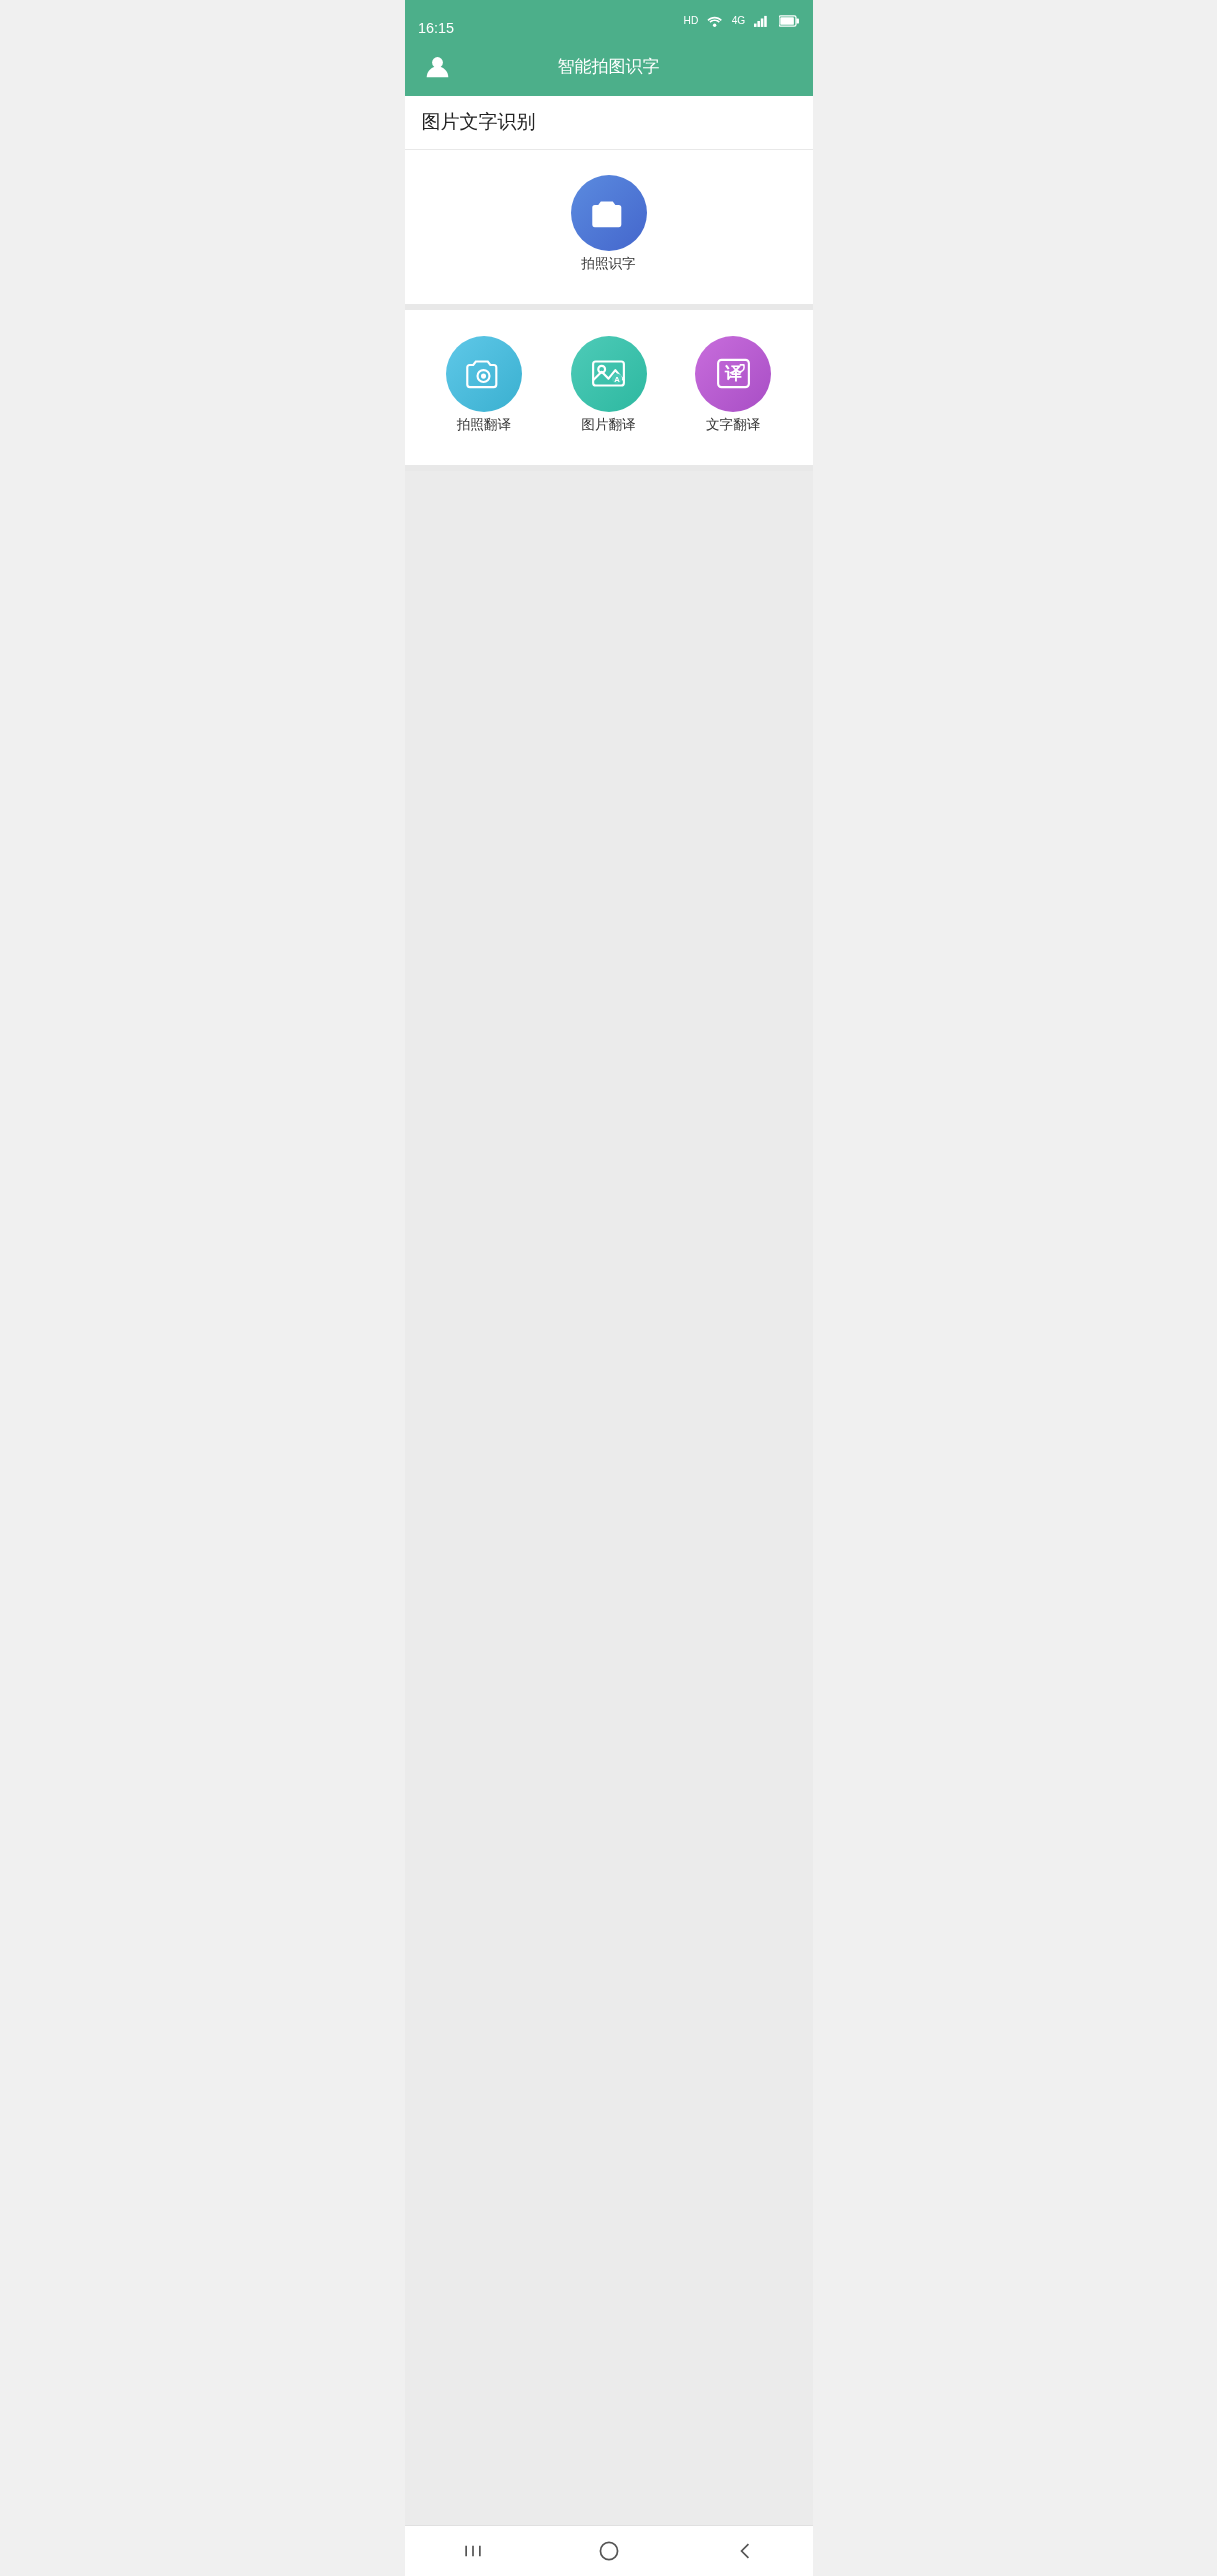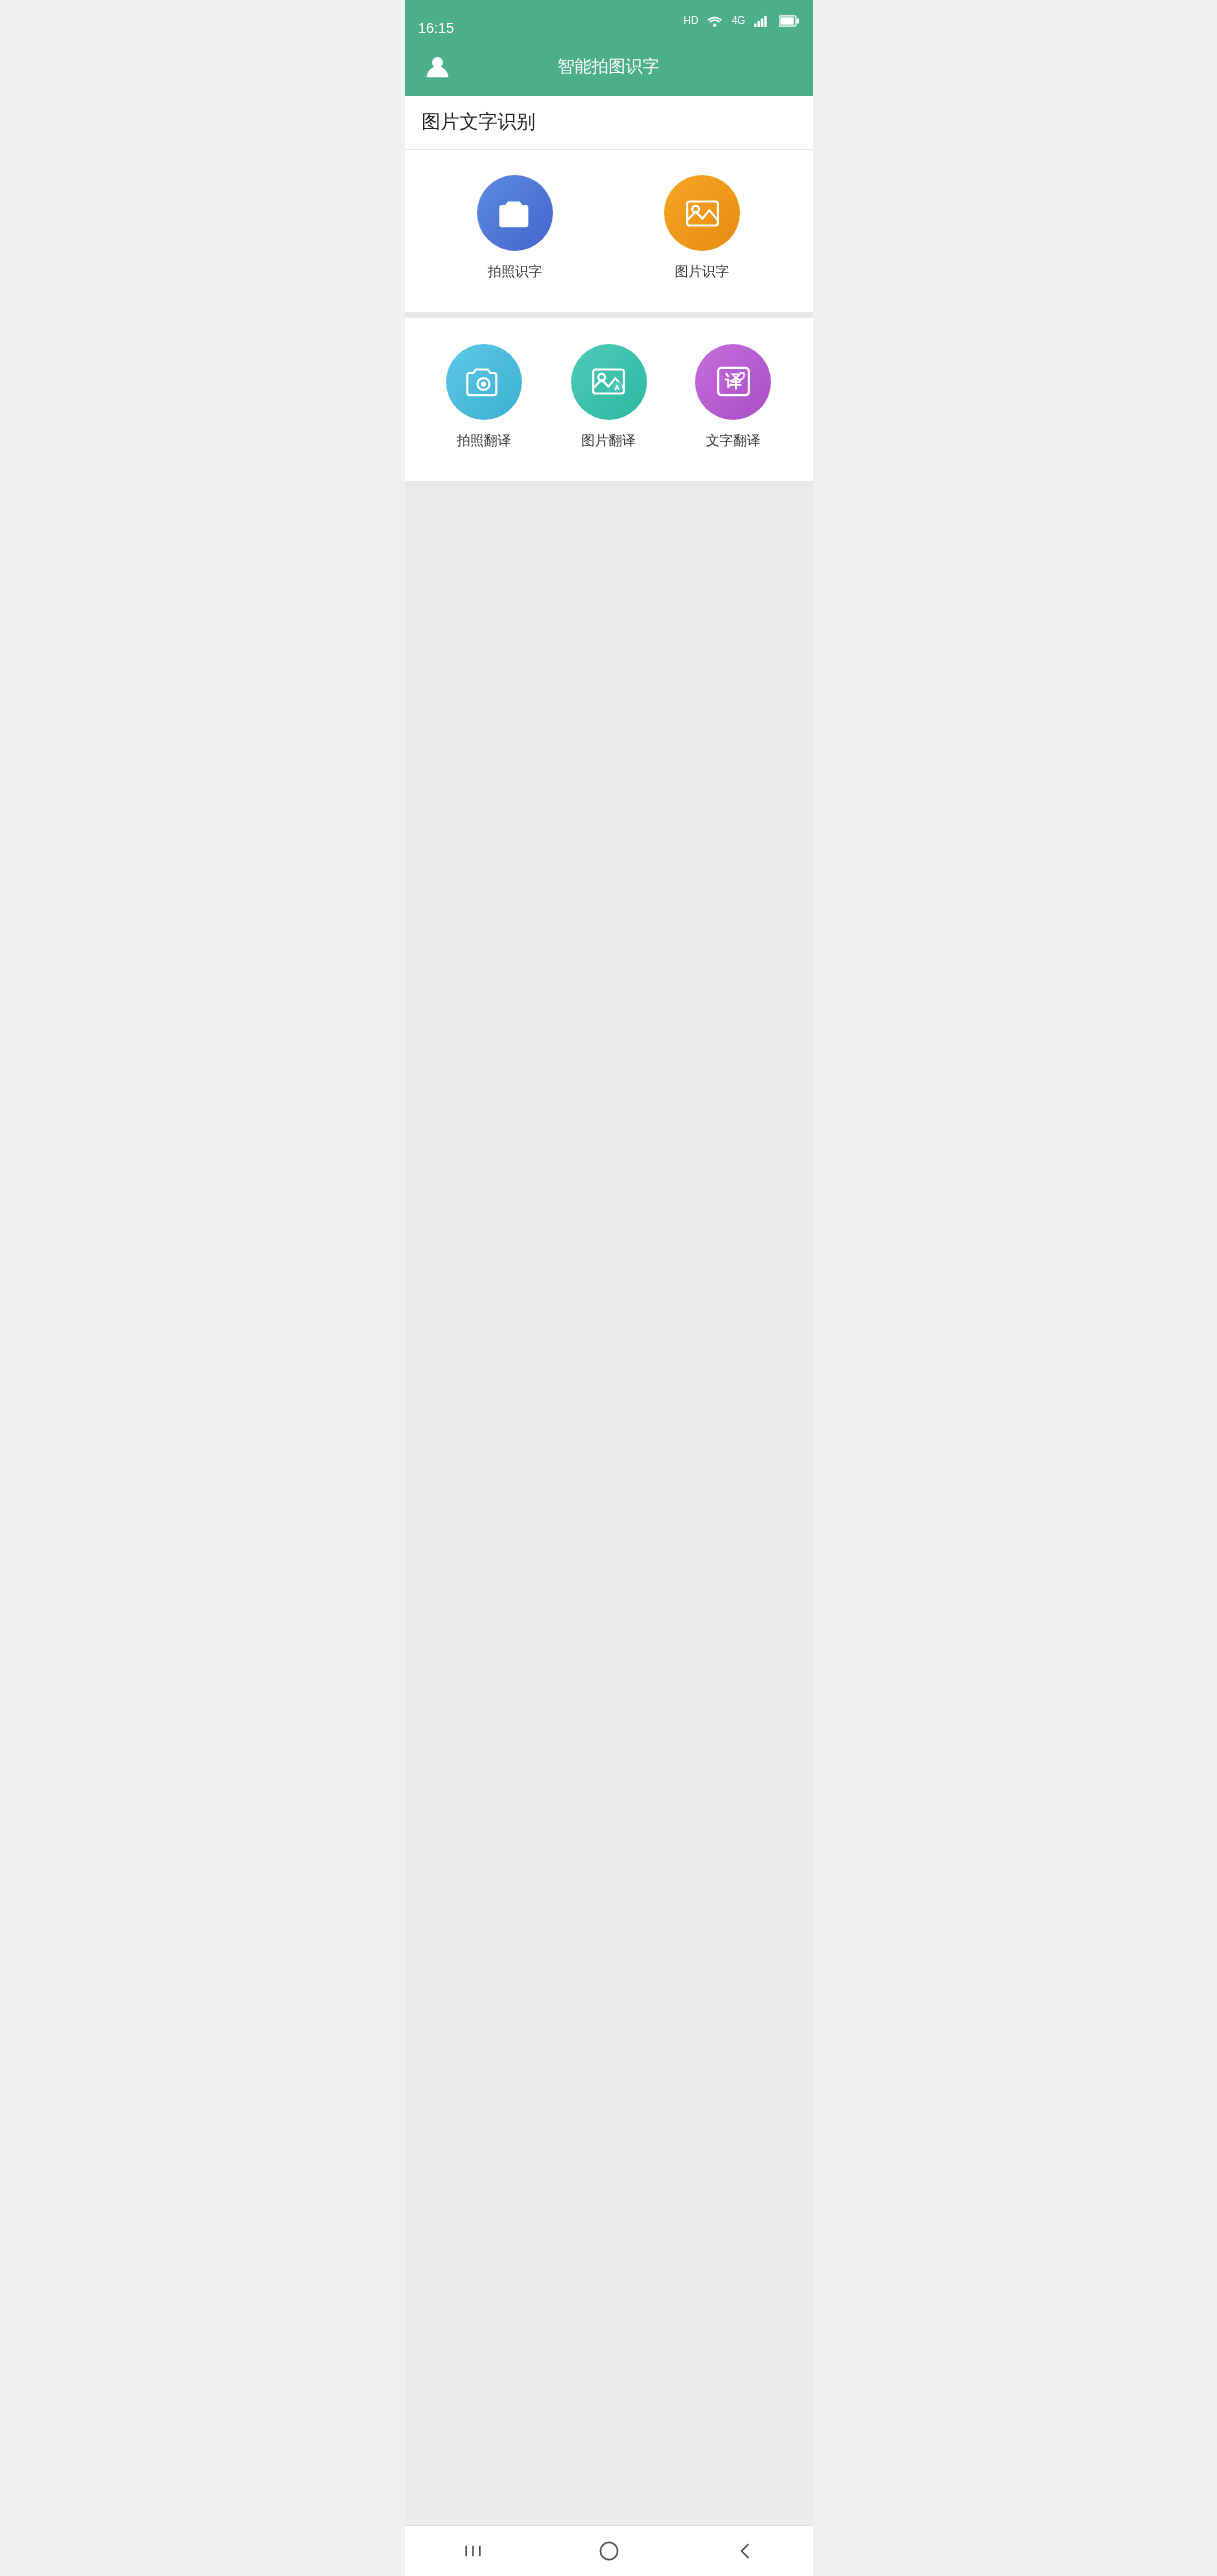--- a/index.html
+++ b/index.html
@@ -99,21 +99,21 @@
       display: flex;
       justify-content: space-around;
       align-items: flex-start;
       border-bottom: 6.8px solid #e8e8e8;
     }
 
     .grid-item {
       display: flex;
       flex-direction: column;
       align-items: center;
-      gap: 12px;
+      gap: 4px;
       cursor: pointer;
       flex: 1;
     }
 
     .icon-circle {
       width: 76px;
       height: 76px;
       border-radius: 50%;
       display: flex;
       align-items: center;
@@ -241,30 +241,20 @@
       <div class="icon-circle icon-camera-blue">
         <svg viewBox="0 0 48 48">
           <path d="M8 14h4l3-4h14l3 4h4a3 3 0 0 1 3 3v20a3 3 0 0 1-3 3H8a3 3 0 0 1-3-3V17a3 3 0 0 1 3-3z"></path>
           <circle cx="24" cy="27" r="7" fill="rgba(255,255,255,0.3)" stroke="white" stroke-width="2.5"></circle>
           <circle cx="24" cy="27" r="3.5" fill="white"></circle>
         </svg>
       </div>
       <span class="grid-item-label">拍照识字</span>
     </div>
 
-    <div class="grid-item">
-      <div class="icon-circle icon-image-orange">
-        <svg viewBox="0 0 48 48">
-          <rect x="6" y="10" width="36" height="28" rx="3" fill="none" stroke="white" stroke-width="2.5"></rect>
-          <circle cx="16" cy="19" r="4" fill="none" stroke="white" stroke-width="2.5"></circle>
-          <path d="M6 32 L16 22 L24 30 L32 20 L42 32" fill="none" stroke="white" stroke-width="2.5" stroke-linejoin="round"></path>
-        </svg>
-      </div>
-      <span class="grid-item-label">图片识字</span>
-    </div>
 
 
   </div>
 
 
   <div class="grid-section">
 
     <div class="grid-item">
       <div class="icon-circle icon-camera-teal">
         <svg viewBox="0 0 48 48">

